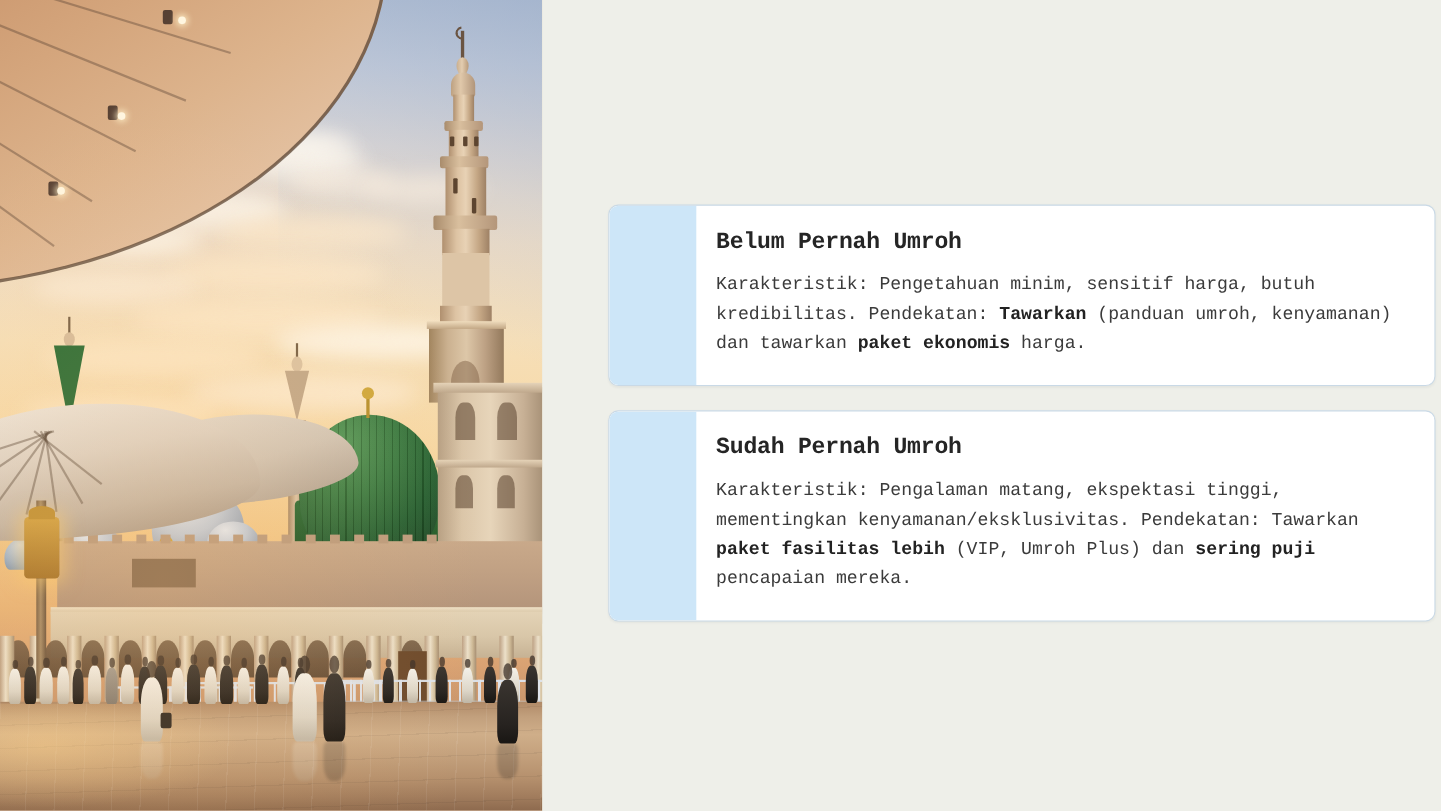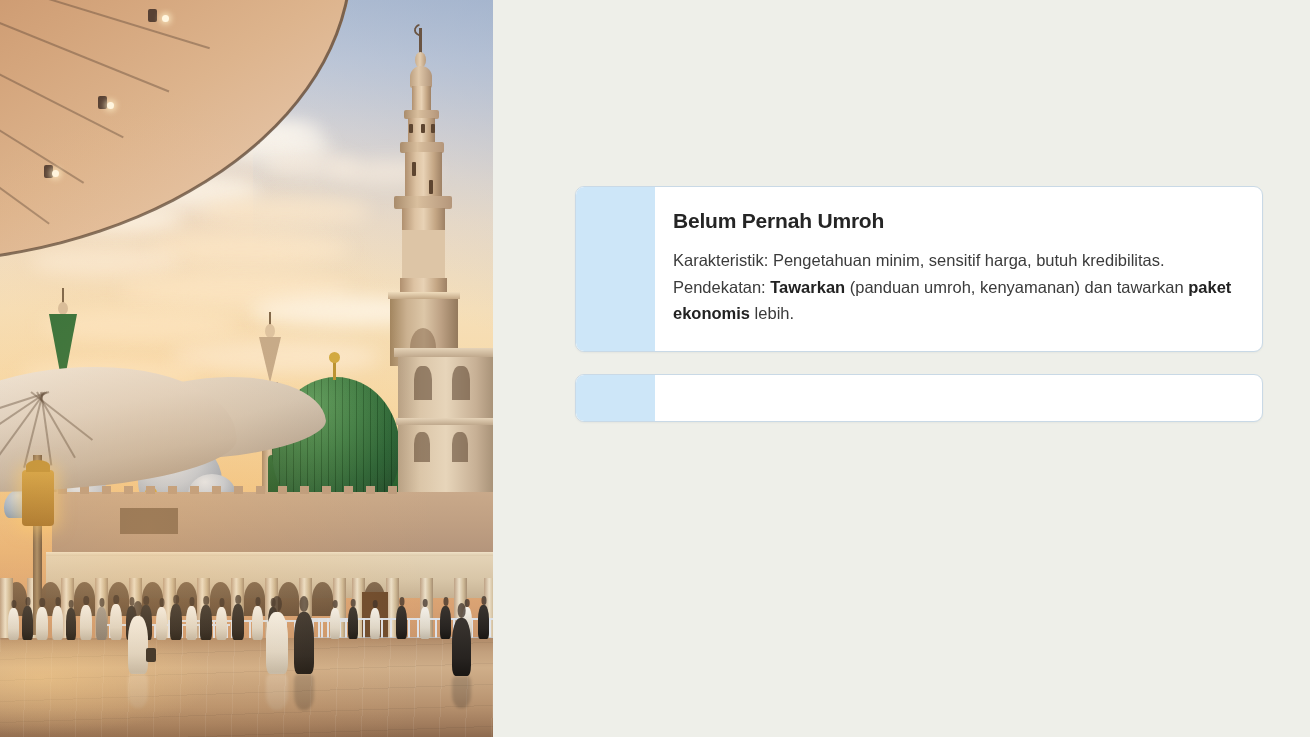--- a/index.html
+++ b/index.html
@@ -416,23 +416,24 @@
     letter-spacing: -0.6px;
     color: #2b2b2b;
     line-height: 1.1;
     white-space: nowrap;
   }
   
   .content-panel .slide-title { left: 66px; }
 
   .cards {
     position: absolute;
-    left: 82px;
+    left: 60px;
     top: 186px;
-    width: 688px;
+    width: 752px;
+    font-family: Liberation Mono, monospace;
   }
 
   .card {
     position: relative;
     display: flex;
     align-items: stretch;
     background: #ffffff;
     border: 1px solid #c9d9e6;
     border-radius: 9px;
     overflow: hidden;
@@ -684,25 +685,27 @@
 
   <div class="content-panel">
 
 
     <div class="cards">
 
       <div class="card">
         <div class="card-accent"></div>
         <div class="card-body">
           <div class="card-title">Belum Pernah Umroh</div>
-          <div class="card-text"><span>Karakteristik: Pengetahuan minim, sensitif harga, butuh kredibilitas. Pendekatan: </span><b>Tawarkan</b><span> (panduan umroh, kenyamanan) dan tawarkan </span><b>paket ekonomis</b><span> lebih.</span></div>
+          <div class="card-text"><span>Karakteristik: Pengetahuan minim, sensitif harga, butuh kredibilitas. Pendekatan: </span><b>Tawarkan</b><span> (panduan umroh, kenyamanan) dan tawarkan </span><b>paket ekonomis</b><span> harga.</span></div>
         </div>
       </div>
 
       <div class="card">
         <div class="card-accent"></div>
         <div class="card-body">
+          <div class="card-title">Sudah Pernah Umroh</div>
+          <div class="card-text"><span>Karakteristik: Pengalaman matang, ekspektasi tinggi, mementingkan kenyamanan/eksklusivitas. Pendekatan: Tawarkan </span><b>paket fasilitas lebih</b><span> (VIP, Umroh Plus) dan </span><b>sering puji</b><span> pencapaian mereka.</span></div>
         </div>
       </div>
 
     </div>
   </div>
 </div>
 
 </body></html>

